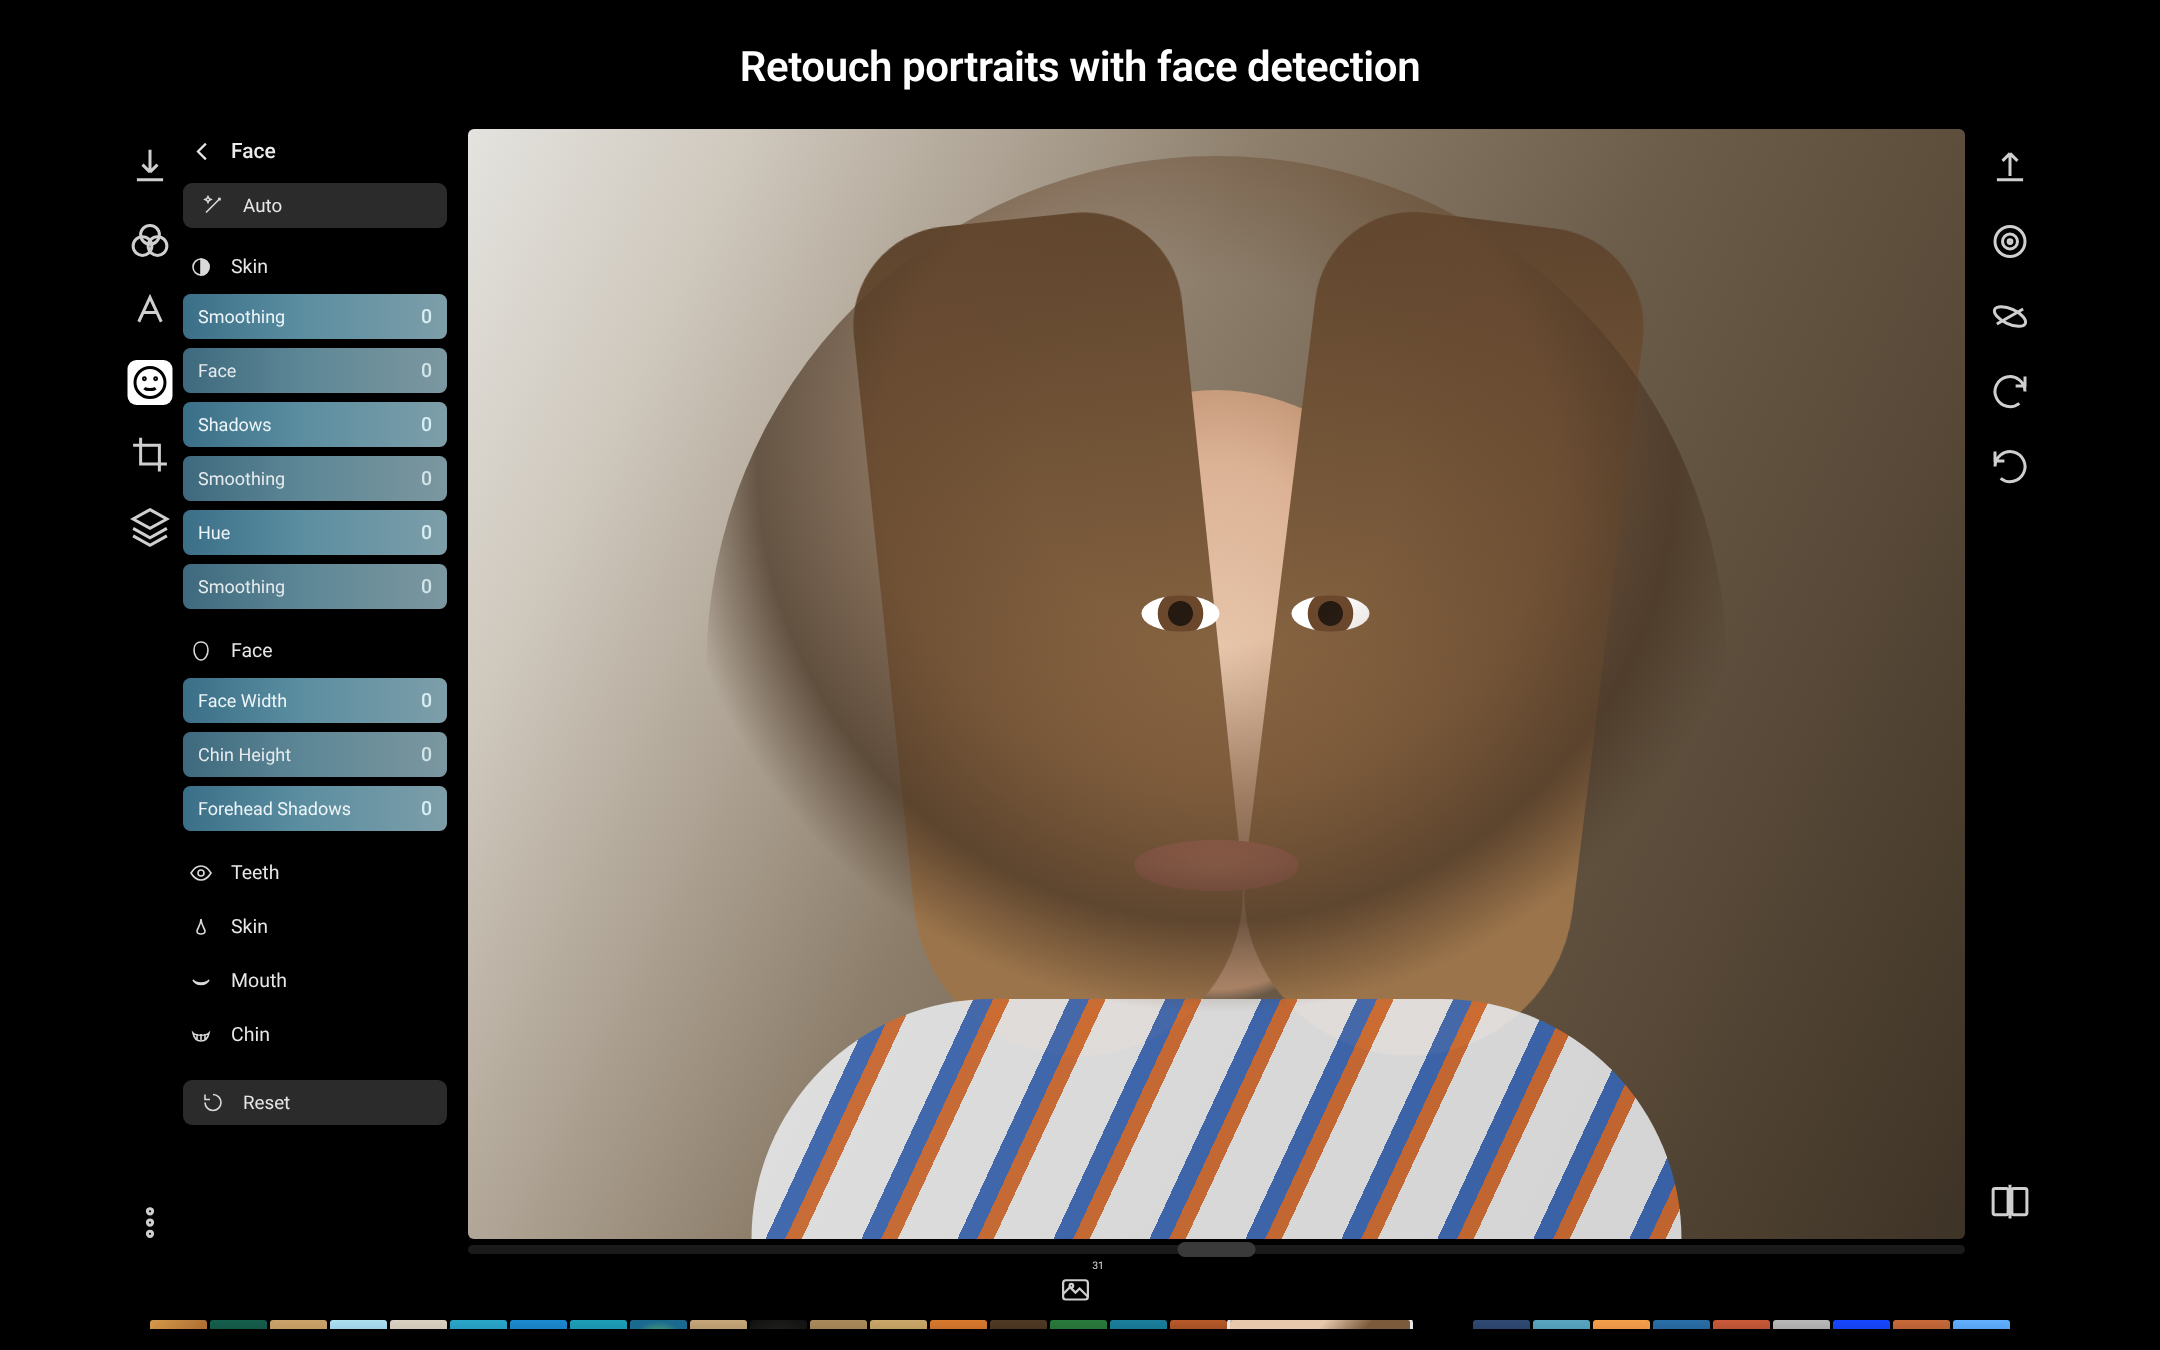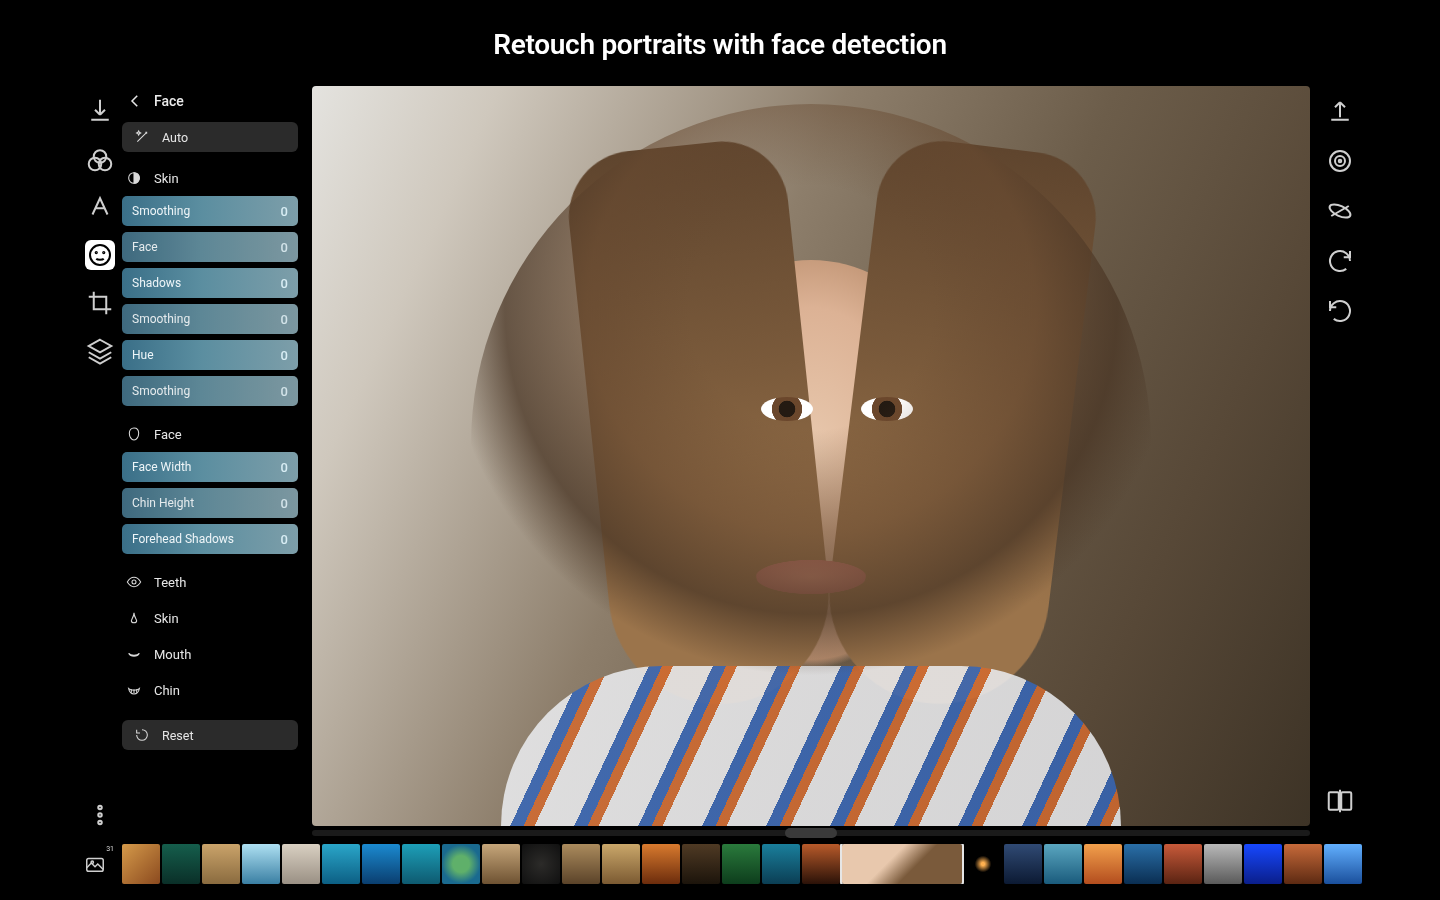--- a/index.html
+++ b/index.html
@@ -64,21 +64,21 @@
   .scrub .thumb{position:absolute;left:50%;top:-2px;width:52px;height:10px;background:#3a3a3a;border-radius:5px;transform:translateX(-50%);} 
 
   
   .iconbar-right{width:44px;display:flex;flex-direction:column;align-items:center;padding-top:10px;}
   .iconbar-right .top-icn{margin-bottom:236px;}
   .iconbar-right .tool{width:30px;height:30px;display:flex;align-items:center;justify-content:center;margin-bottom:20px;cursor:pointer;}
   .iconbar-right .tool svg{stroke:#cfcfcf;fill:none;stroke-width:1.6;}
   .iconbar-right .spacer{flex:1;}
 
   
-  .filmstrip{position:absolute;left:78px;right:78px;bottom:14px;height:44px;display:flex;align-items:center;gap:4px;}
+  .filmstrip{position:absolute;left:78px;right:78px;bottom:14px;height:44px;display:flex;align-items:center;gap:4px;flex-direction:column;}
   .filmstrip .lib-icn{width:34px;height:34px;display:flex;align-items:center;justify-content:center;margin-right:6px;cursor:pointer;position:relative;}
   .filmstrip .lib-icn .badge{position:absolute;top:-2px;right:-2px;font-size:7px;color:#ddd;}
   .filmstrip .thumbs{flex:1;display:flex;gap:2px;overflow:hidden;}
   .thumb-cell{height:40px;width:38px;flex:0 0 38px;border-radius:2px;position:relative;cursor:pointer;}
   .thumb-cell.selected{outline:2px solid #e6e6e6;outline-offset:0;}
   .thumb-cell.wide{flex:0 0 58px;width:58px;}
   .thumb-cell.wide.selected{flex:0 0 120px;width:120px;}
 
   
   .sw0{background:linear-gradient(135deg,#d59a4a,#8b4a1f);}

